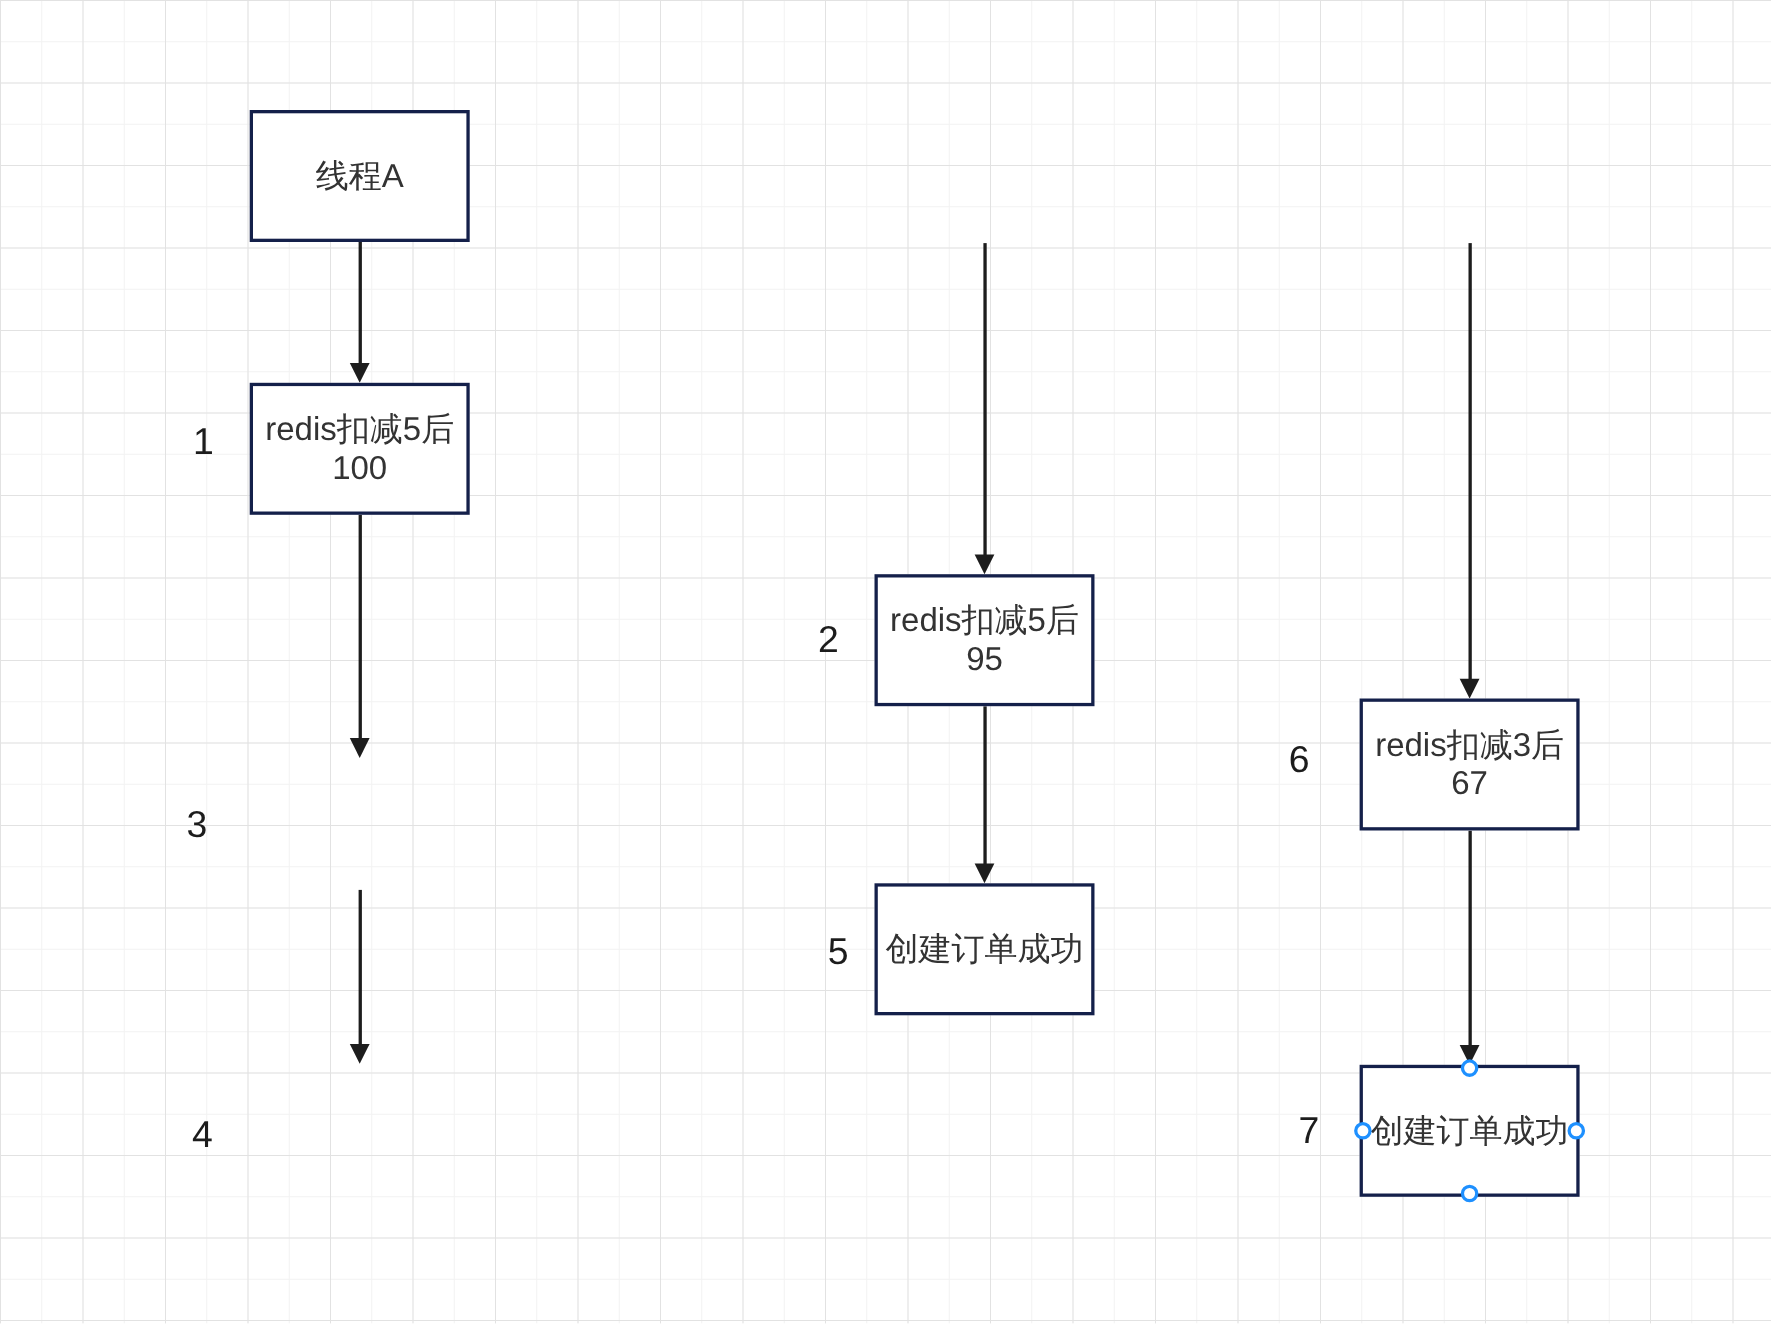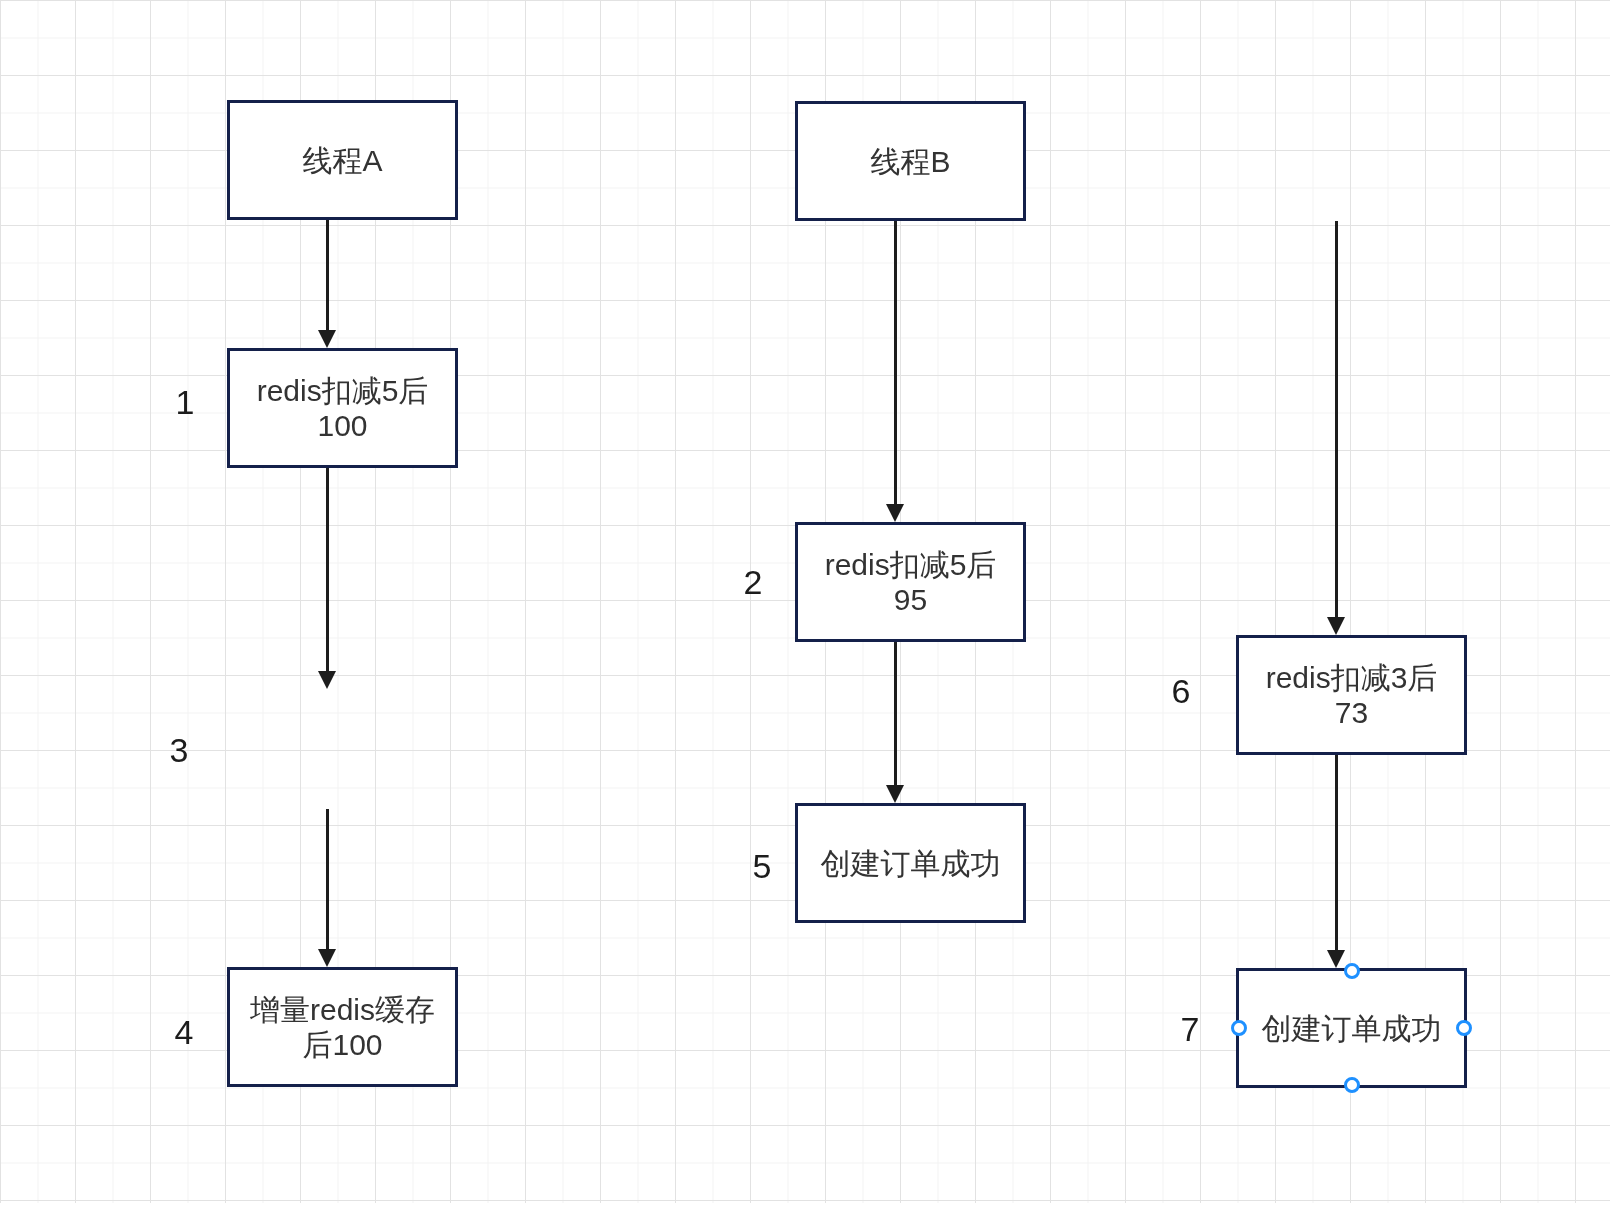--- a/index.html
+++ b/index.html
@@ -21,21 +21,21 @@
     background-color:#ffffff;
     background-image:
       linear-gradient(to right,#e2e2e2 1px,transparent 1px),
       linear-gradient(to bottom,#e2e2e2 1px,transparent 1px),
       linear-gradient(to right,#f2f2f2 1px,transparent 1px),
       linear-gradient(to bottom,#f2f2f2 1px,transparent 1px);
     background-size:75px 75px,75px 75px,37.5px 37.5px,37.5px 37.5px;
   }
   .node{
     position:absolute;
-    width:231px;height:120px;
+    width:200px;height:120px;
     box-sizing:border-box;
     border:3px solid #14204a;
     background:#ffffff;
     display:flex;align-items:center;justify-content:center;
     text-align:center;
     z-index:3;
   }
   .node-label{
     white-space:pre-line;
     font-size:30px;
@@ -104,39 +104,32 @@
   <div class="edge-line" style="left:1334.5px;top:755px;height:196px"></div>
   <div class="edge-head" style="left:1327px;top:950px"></div>
 
   <div class="node" style="left:227px;top:100px">
     <span class="node-label">线程A</span>
   </div>
   <div class="node" style="left:227px;top:348px">
     <span class="node-label">redis扣减5后
 100</span>
   </div>
-  <div class="node" style="left:227px;top:967px">
-    <span class="node-label">增量redis缓存
-后100</span>
-  </div>
 
-  <div class="node" style="left:795px;top:101px">
-    <span class="node-label">线程B</span>
-  </div>
   <div class="node" style="left:795px;top:522px">
     <span class="node-label">redis扣减5后
 95</span>
   </div>
   <div class="node" style="left:795px;top:803px">
     <span class="node-label">创建订单成功</span>
   </div>
 
   <div class="node" style="left:1236px;top:635px">
     <span class="node-label">redis扣减3后
-73</span>
+67</span>
   </div>
   <div class="node" style="left:1236px;top:968px">
     <span class="node-label">创建订单成功</span>
     <span class="handle top"></span>
     <span class="handle left"></span>
     <span class="handle right"></span>
     <span class="handle bottom"></span>
   </div>
 
   <div class="seq" style="left:185px;top:402px">1</div>

